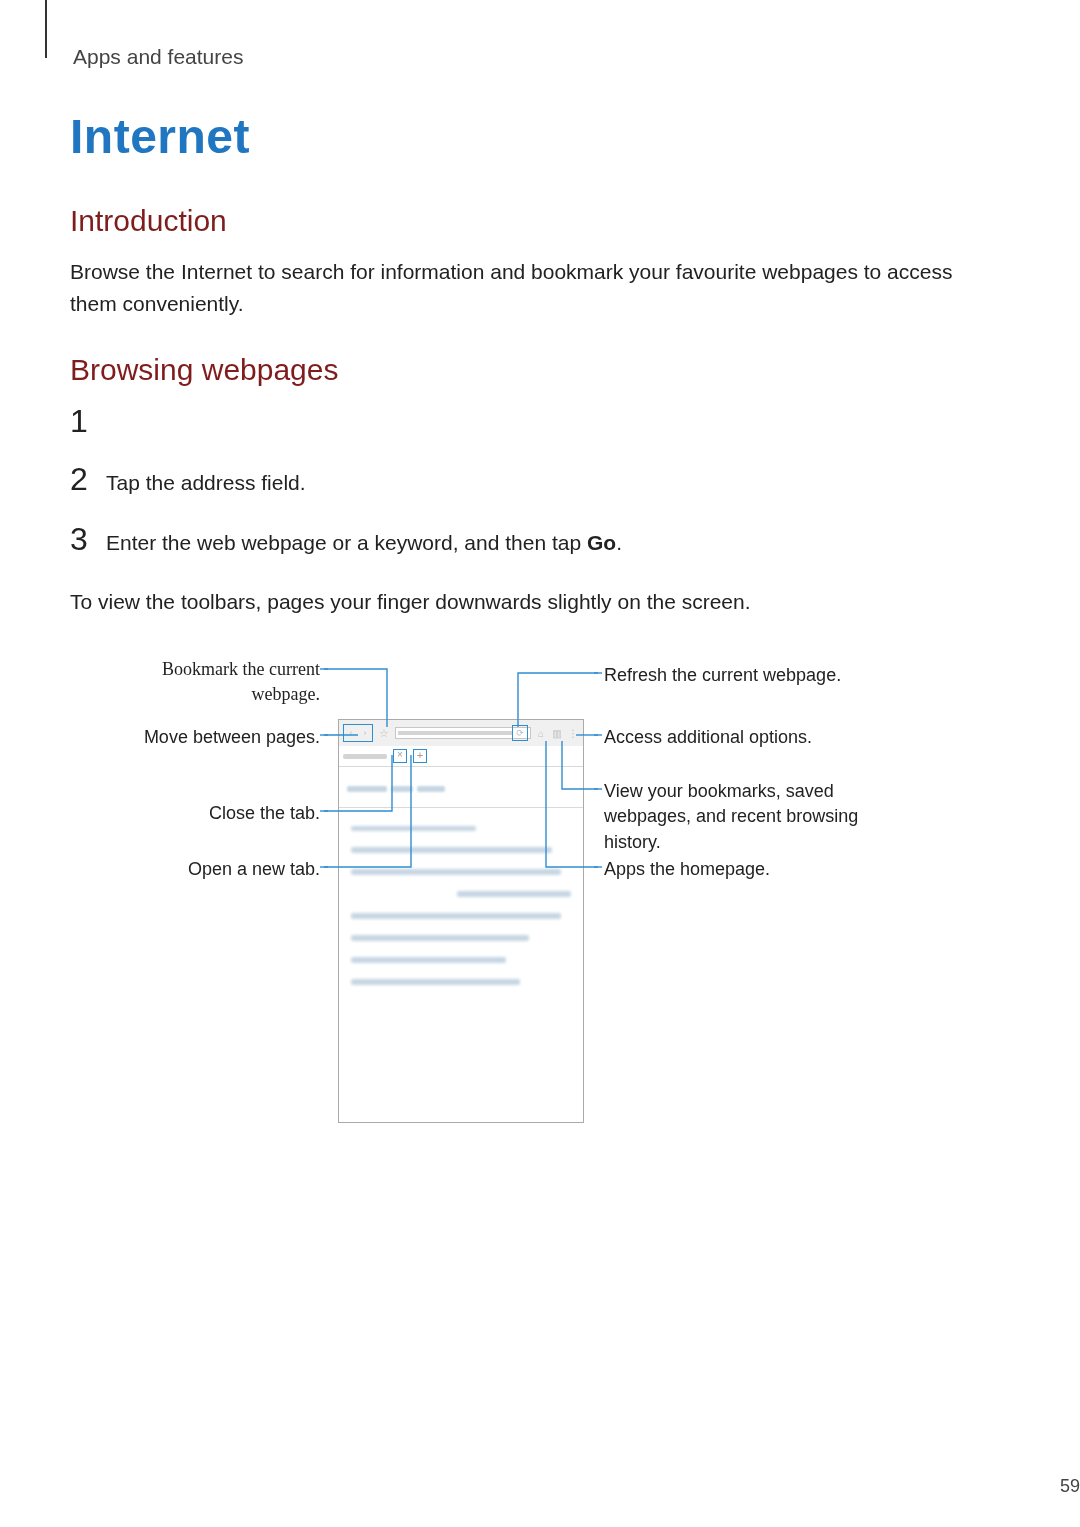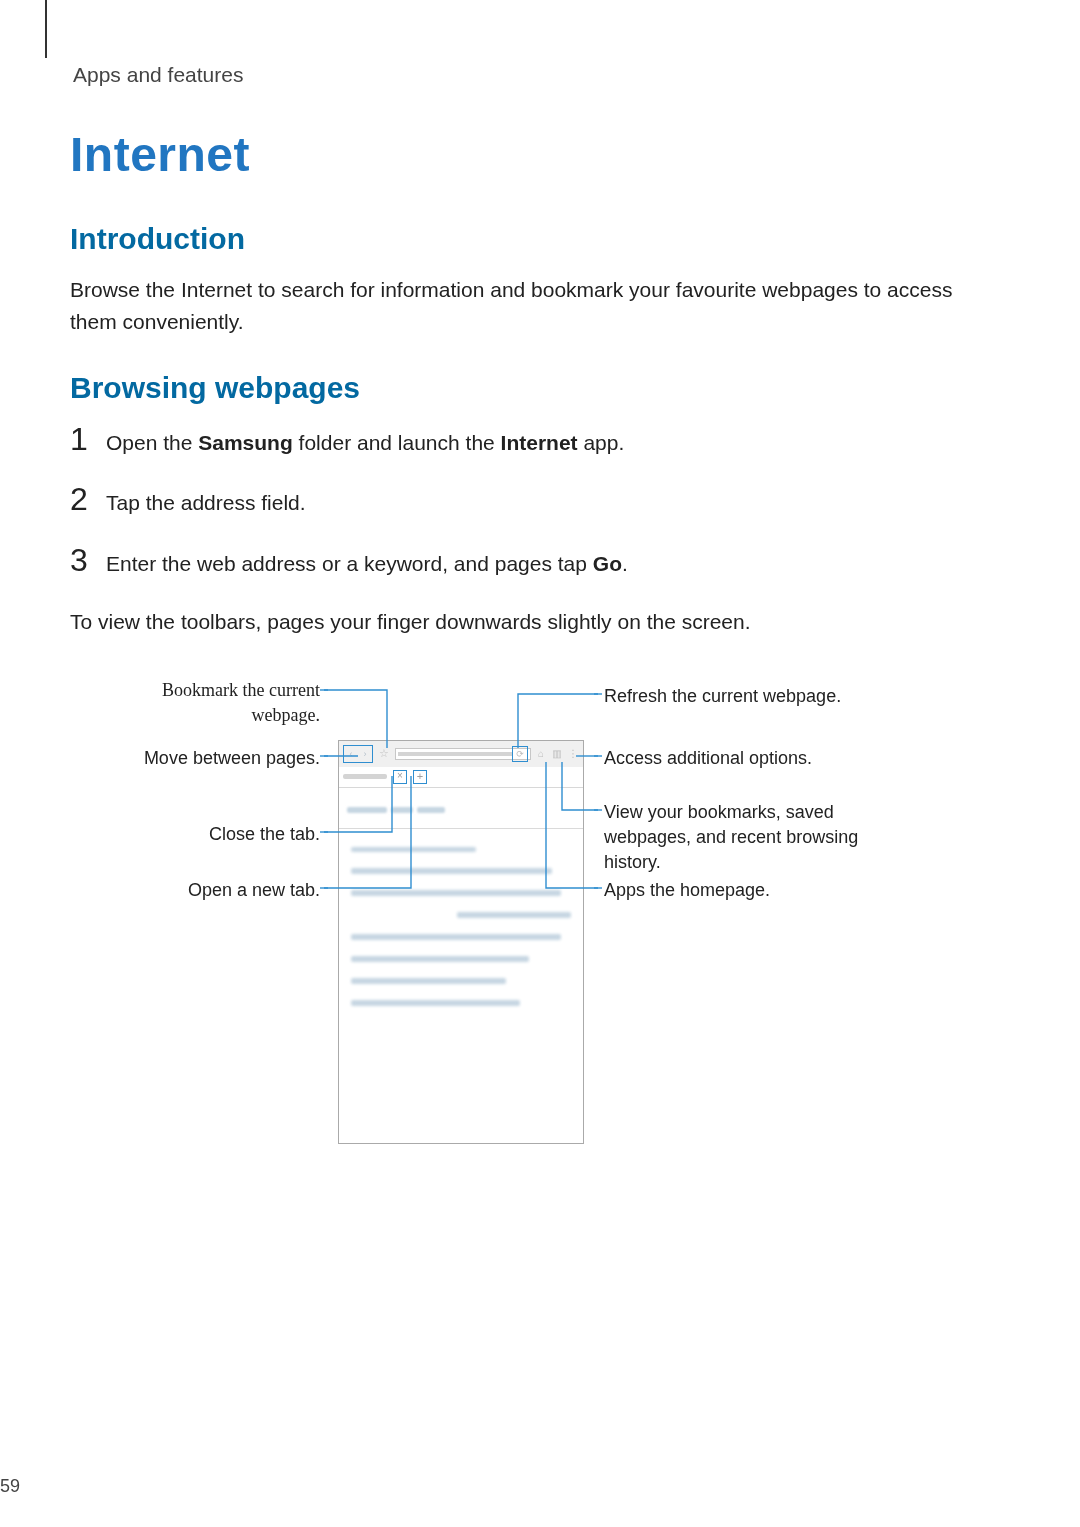--- a/index.html
+++ b/index.html
@@ -9,21 +9,21 @@
     height: 1527px;
     background: #fff;
     font-family: "Segoe UI", "Helvetica Neue", Arial, sans-serif;
     color: #222;
   }
   .page {
     position: relative;
     width: 1080px;
     height: 1527px;
     box-sizing: border-box;
-    padding: 63px 70px 0 70px;
+    padding: 45px 70px 0 70px;
   }
   .edge-mark {
     position: absolute;
     left: 45px;
     top: 0;
     width: 2px;
     height: 58px;
     background: #333;
   }
   .section-header {
@@ -34,22 +34,22 @@
   }
   .h1 {
     font-size: 48px;
     color: #2176c1;
     font-weight: 700;
     margin: 0 0 40px 0;
     letter-spacing: 0.5px;
   }
   .h2 {
     font-size: 30px;
-    color: #0369a1;
-    font-weight: 700;
+    color: #7f1d1d;
+    font-weight: 400;
     margin: 0 0 18px 0;
   }
   .body-text {
     font-size: 21px;
     line-height: 1.5;
     margin: 0 16px 34px 0;
     color: #222;
   }
   .steps {
     list-style: none;
@@ -217,21 +217,21 @@
     font-size: 18px;
     color: #222;
     line-height: 1.4;
   }
   .callout.left { text-align: right; }
   .page-number {
     position: absolute;
     bottom: 30px;
     left: 0;
     width: 1080px;
-    text-align: left;
+    text-align: right;
     font-size: 18px;
     color: #444;
   }
 </style>
 </head>
 <body>
 
 <div class="page">
   <div class="edge-mark"></div>
 
@@ -240,34 +240,31 @@
   <h1 class="h1">Internet</h1>
 
   <h2 class="h2">Introduction</h2>
   <p class="body-text">Browse the Internet to search for information and bookmark your favourite webpages to access them conveniently.</p>
 
   <h2 class="h2">Browsing webpages</h2>
 
   <ol class="steps">
     <li>
       <span class="step-num">1</span>
-      <span class="step-text">
-        <span>Open the </span><b>Samsung</b><span> folder and launch the </span><b>Internet</b><span> app.</span>
-      </span>
     </li>
     <li>
       <span class="step-num">2</span>
       <span class="step-text">
         <span>Tap the address field.</span>
       </span>
     </li>
     <li>
       <span class="step-num">3</span>
       <span class="step-text">
-        <span>Enter the web address or a keyword, and pages tap </span><b>Go</b><span>.</span>
+        <span>Enter the web webpage or a keyword, and then tap </span><b>Go</b><span>.</span>
       </span>
     </li>
   </ol>
 
   <p class="body-text">To view the toolbars, pages your finger downwards slightly on the screen.</p>
 
   <div class="diagram">
 
     <div class="callout left" style="left:20px; top:6px; width:230px;font-family:Liberation Serif, serif;">Bookmark the current webpage.</div>
     <div class="callout left" style="left:20px; top:74px; width:230px;">Move between pages.</div>

